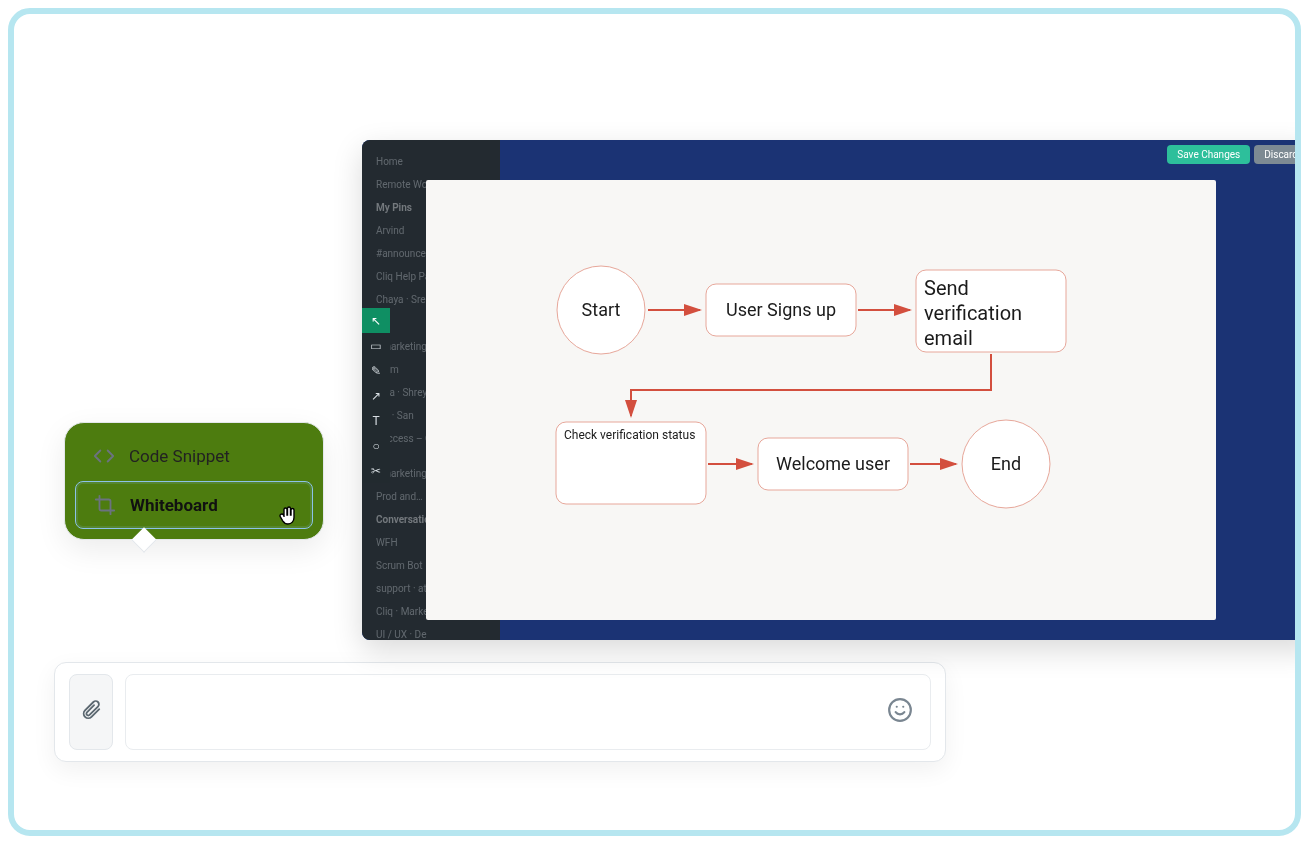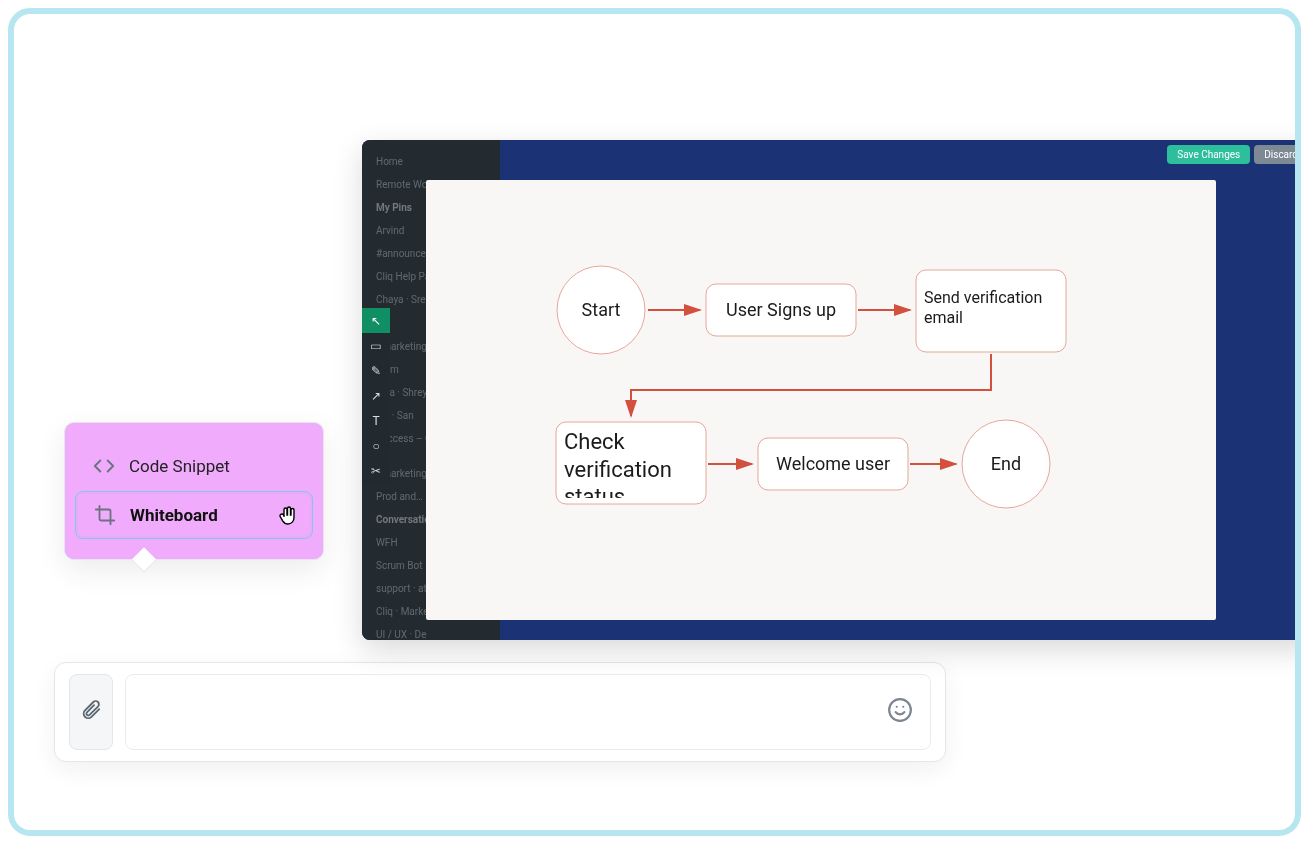--- a/index.html
+++ b/index.html
@@ -17,25 +17,25 @@
     border-radius: 22px;
     background: #ffffff;
     overflow: hidden;
   }
 
   
   .popover {
     position: absolute;
     left: 50px; top: 408px;
     width: 260px;
-    background: #f0abfc;
+    background: #4d7c0f;
     border: 1px solid #e3e7eb;
-    border-radius: 10px;
+    border-radius: 20px;
     box-shadow: 0 10px 30px rgba(0,0,0,0.08);
-    padding: 18px 0;
+    padding: 8px 0;
   }
   .popover .item {
     display: flex;
     align-items: center;
     gap: 14px;
     padding: 12px 18px;
     font-size: 17px;
     color: #222;
     cursor: pointer;
     border-radius: 8px;
@@ -367,26 +367,26 @@
         </defs>
 
         <circle class="node-circle" cx="175" cy="130" r="44"></circle>
         <text class="node-text" x="175" y="136" text-anchor="middle">Start</text>
 
         <rect class="node-rect" x="280" y="104" width="150" height="52"></rect>
         <text class="node-text" x="355" y="136" text-anchor="middle">User Signs up</text>
 
         <rect class="node-rect" x="490" y="90" width="150" height="82"></rect>
         <foreignObject x="498" y="96" width="134" height="70">
-          <div xmlns="http://www.w3.org/1999/xhtml" style="font-size:16px;color:#1b1b1b;line-height:1.25;margin-top:12px;">Send verification email</div>
+          <div xmlns="http://www.w3.org/1999/xhtml" style="font-size:20px;color:#1b1b1b;line-height:1.25;">Send verification email</div>
         </foreignObject>
 
         <rect class="node-rect" x="130" y="242" width="150" height="82"></rect>
         <foreignObject x="138" y="248" width="134" height="70">
-          <div xmlns="http://www.w3.org/1999/xhtml" style="font-size:22px;color:#1b1b1b;line-height:1.25;">Check verification status</div>
+          <div xmlns="http://www.w3.org/1999/xhtml" style="font-size:12px;color:#1b1b1b;line-height:1.25;">Check verification status</div>
         </foreignObject>
 
         <rect class="node-rect" x="332" y="258" width="150" height="52"></rect>
         <text class="node-text" x="407" y="290" text-anchor="middle">Welcome user</text>
 
         <circle class="node-circle" cx="580" cy="284" r="44"></circle>
         <text class="node-text" x="580" y="290" text-anchor="middle">End</text>
 
         <line class="arrow-line" x1="222" y1="130" x2="274" y2="130" marker-end="url(#ah)"></line>
         <line class="arrow-line" x1="432" y1="130" x2="484" y2="130" marker-end="url(#ah)"></line>

